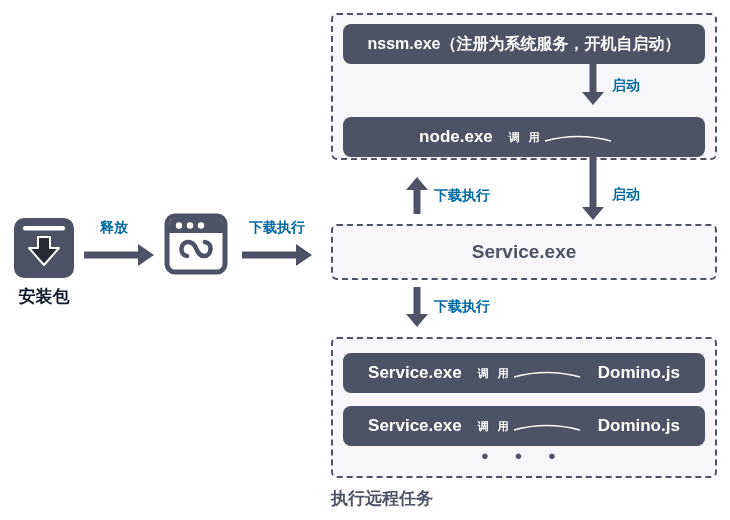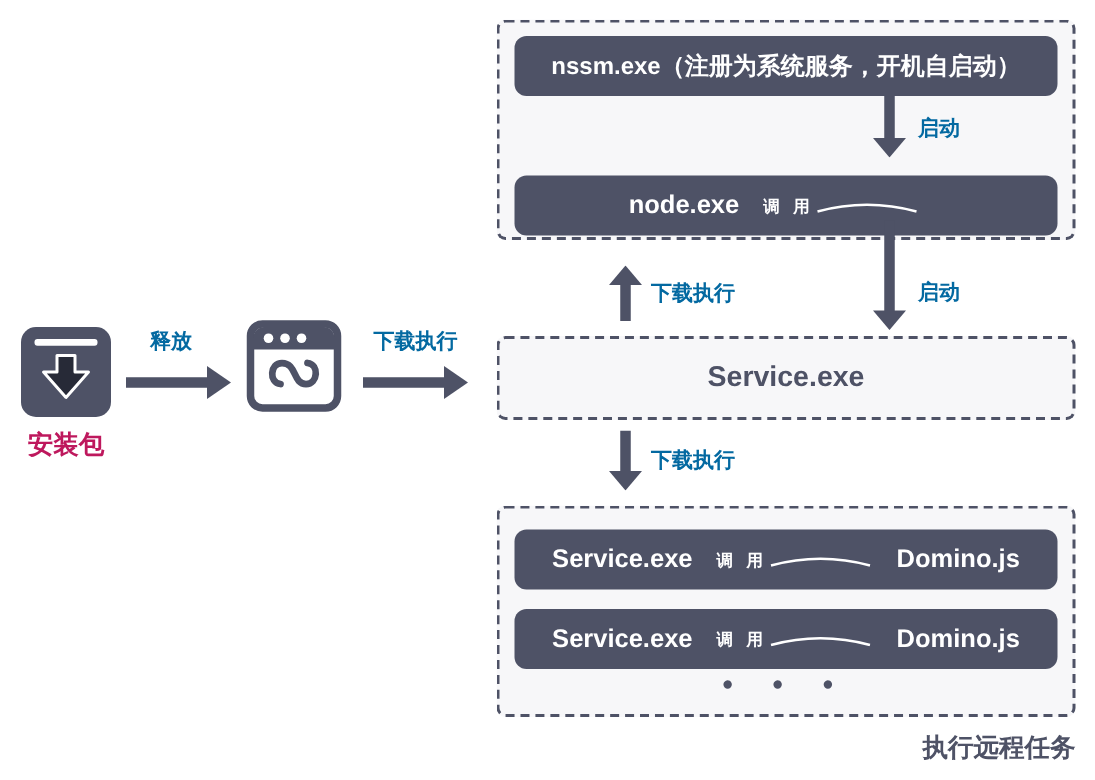--- a/index.html
+++ b/index.html
@@ -17,33 +17,33 @@
     color:#ffffff;font-weight:bold;
   }
   .bar-text{font-size:17px;white-space:nowrap;}
   .bar-text-sm{font-size:16px;white-space:nowrap;}
   .call{display:flex;flex-direction:row;align-items:center;margin:0 16px;}
   .call-text{font-size:11px;font-weight:bold;letter-spacing:3px;white-space:nowrap;}
   .slate-label{
     position:absolute;color:#0369a1;font-weight:bold;font-size:14px;white-space:nowrap;
   }
   .icon-label{
-    position:absolute;color:#be185d;font-weight:bold;font-size:17px;
+    position:absolute;color:#0f172a;font-weight:bold;font-size:17px;
     text-align:center;white-space:nowrap;
   }
   .loader-panel{
     display:flex;align-items:center;justify-content:center;
     color:#4e5266;font-weight:bold;font-size:19px;
   }
   .dots{
     position:absolute;left:331px;top:448px;width:386px;text-align:center;
     color:#4e5266;font-size:13px;font-weight:bold;letter-spacing:11px;
   }
   .caption{
-    position:absolute;left:331px;top:487px;width:386px;text-align:right;
+    position:absolute;left:331px;top:487px;width:386px;text-align:left;
     color:#4e5266;font-weight:bold;font-size:17px;
   }
   .arrow{position:absolute;}
 </style>
 </head>
 <body>
 
 <div class="canvas">
 
   <svg class="arrow" style="left:13px;top:217px" width="62" height="62" viewBox="0 0 62 62">

